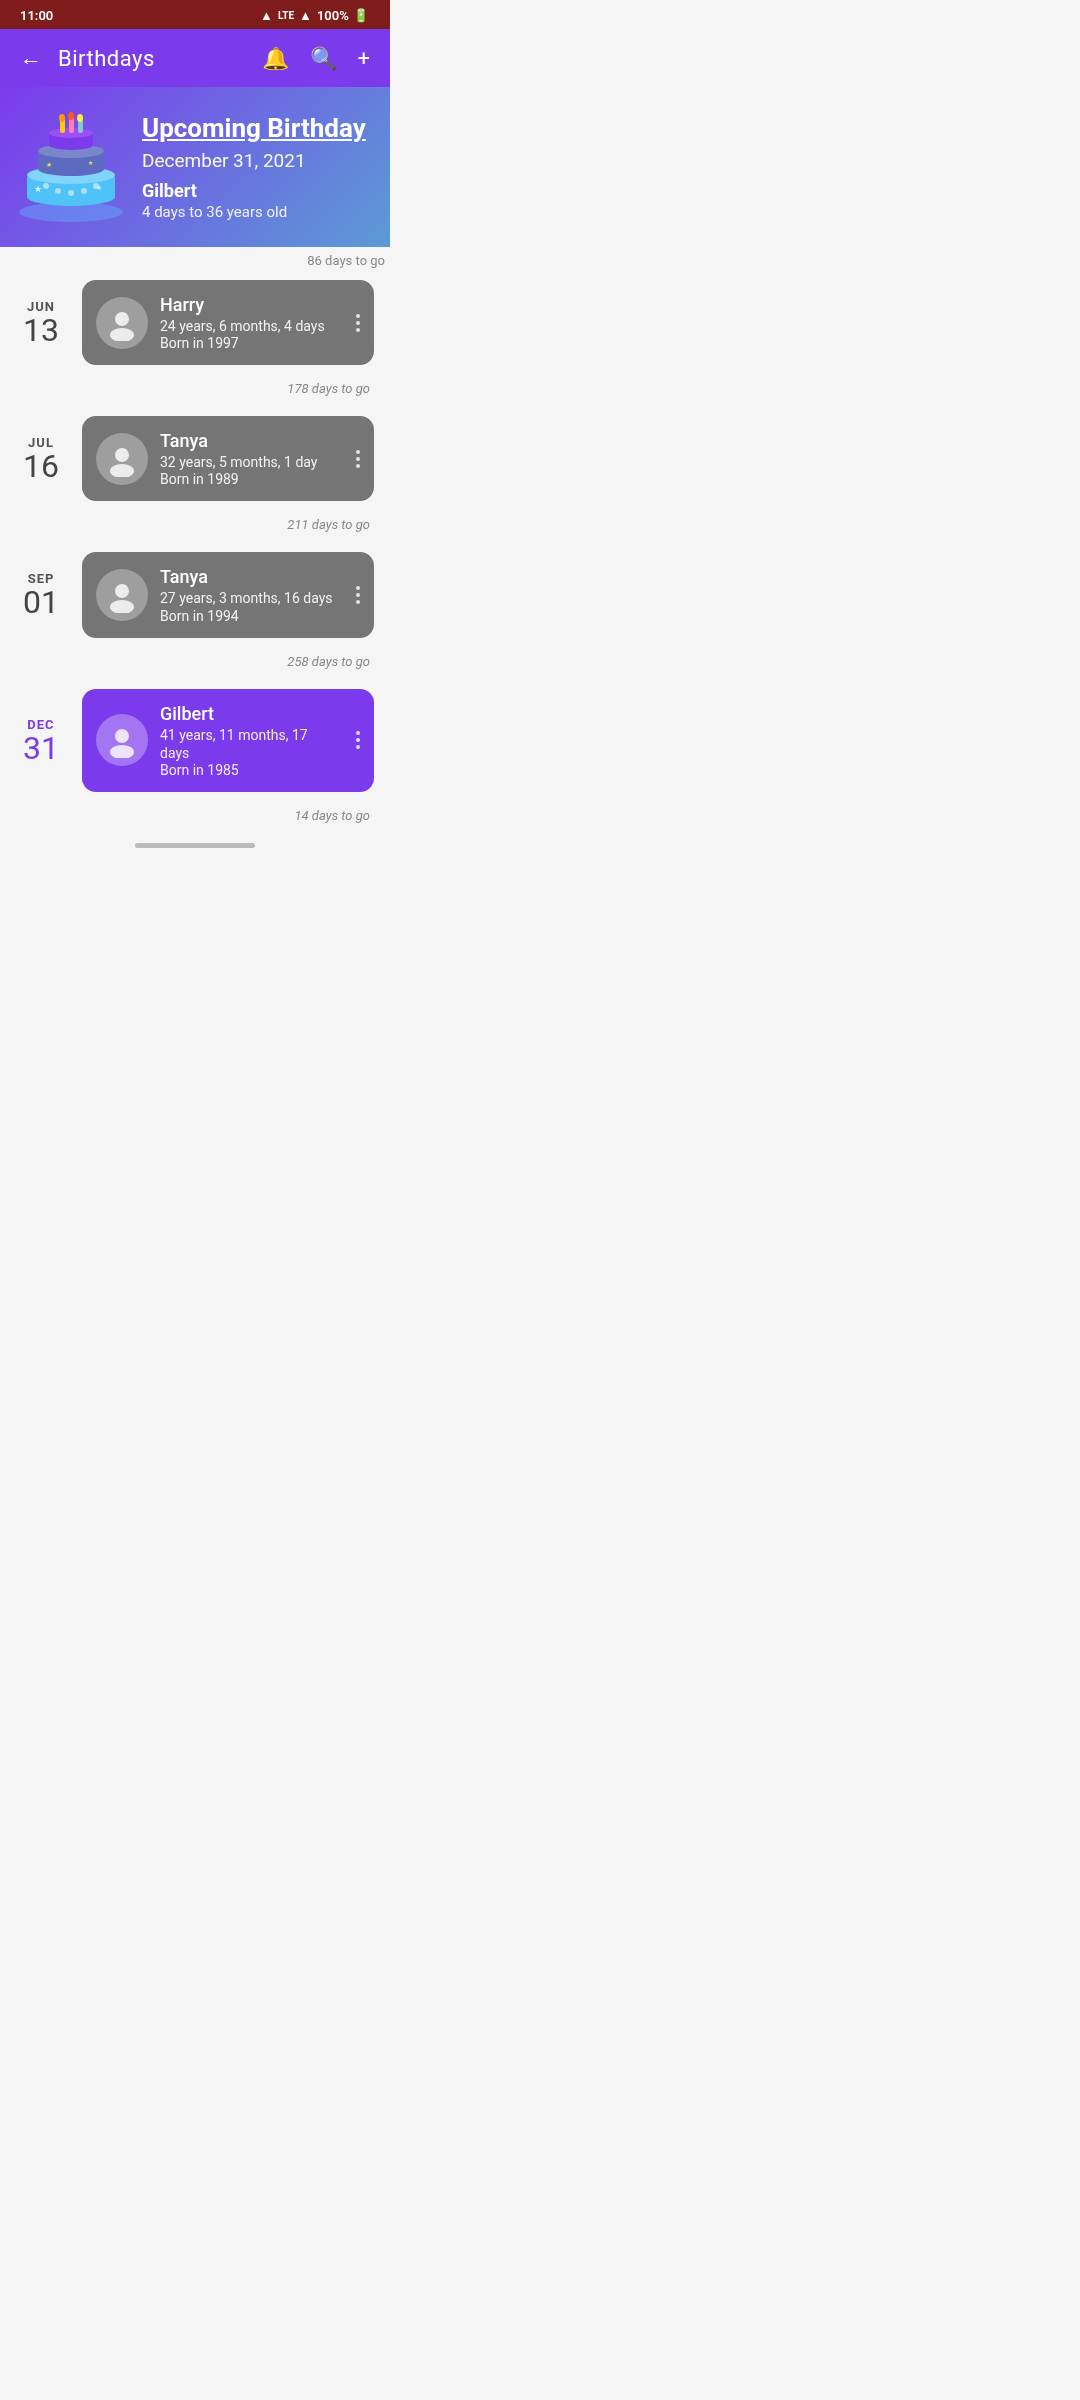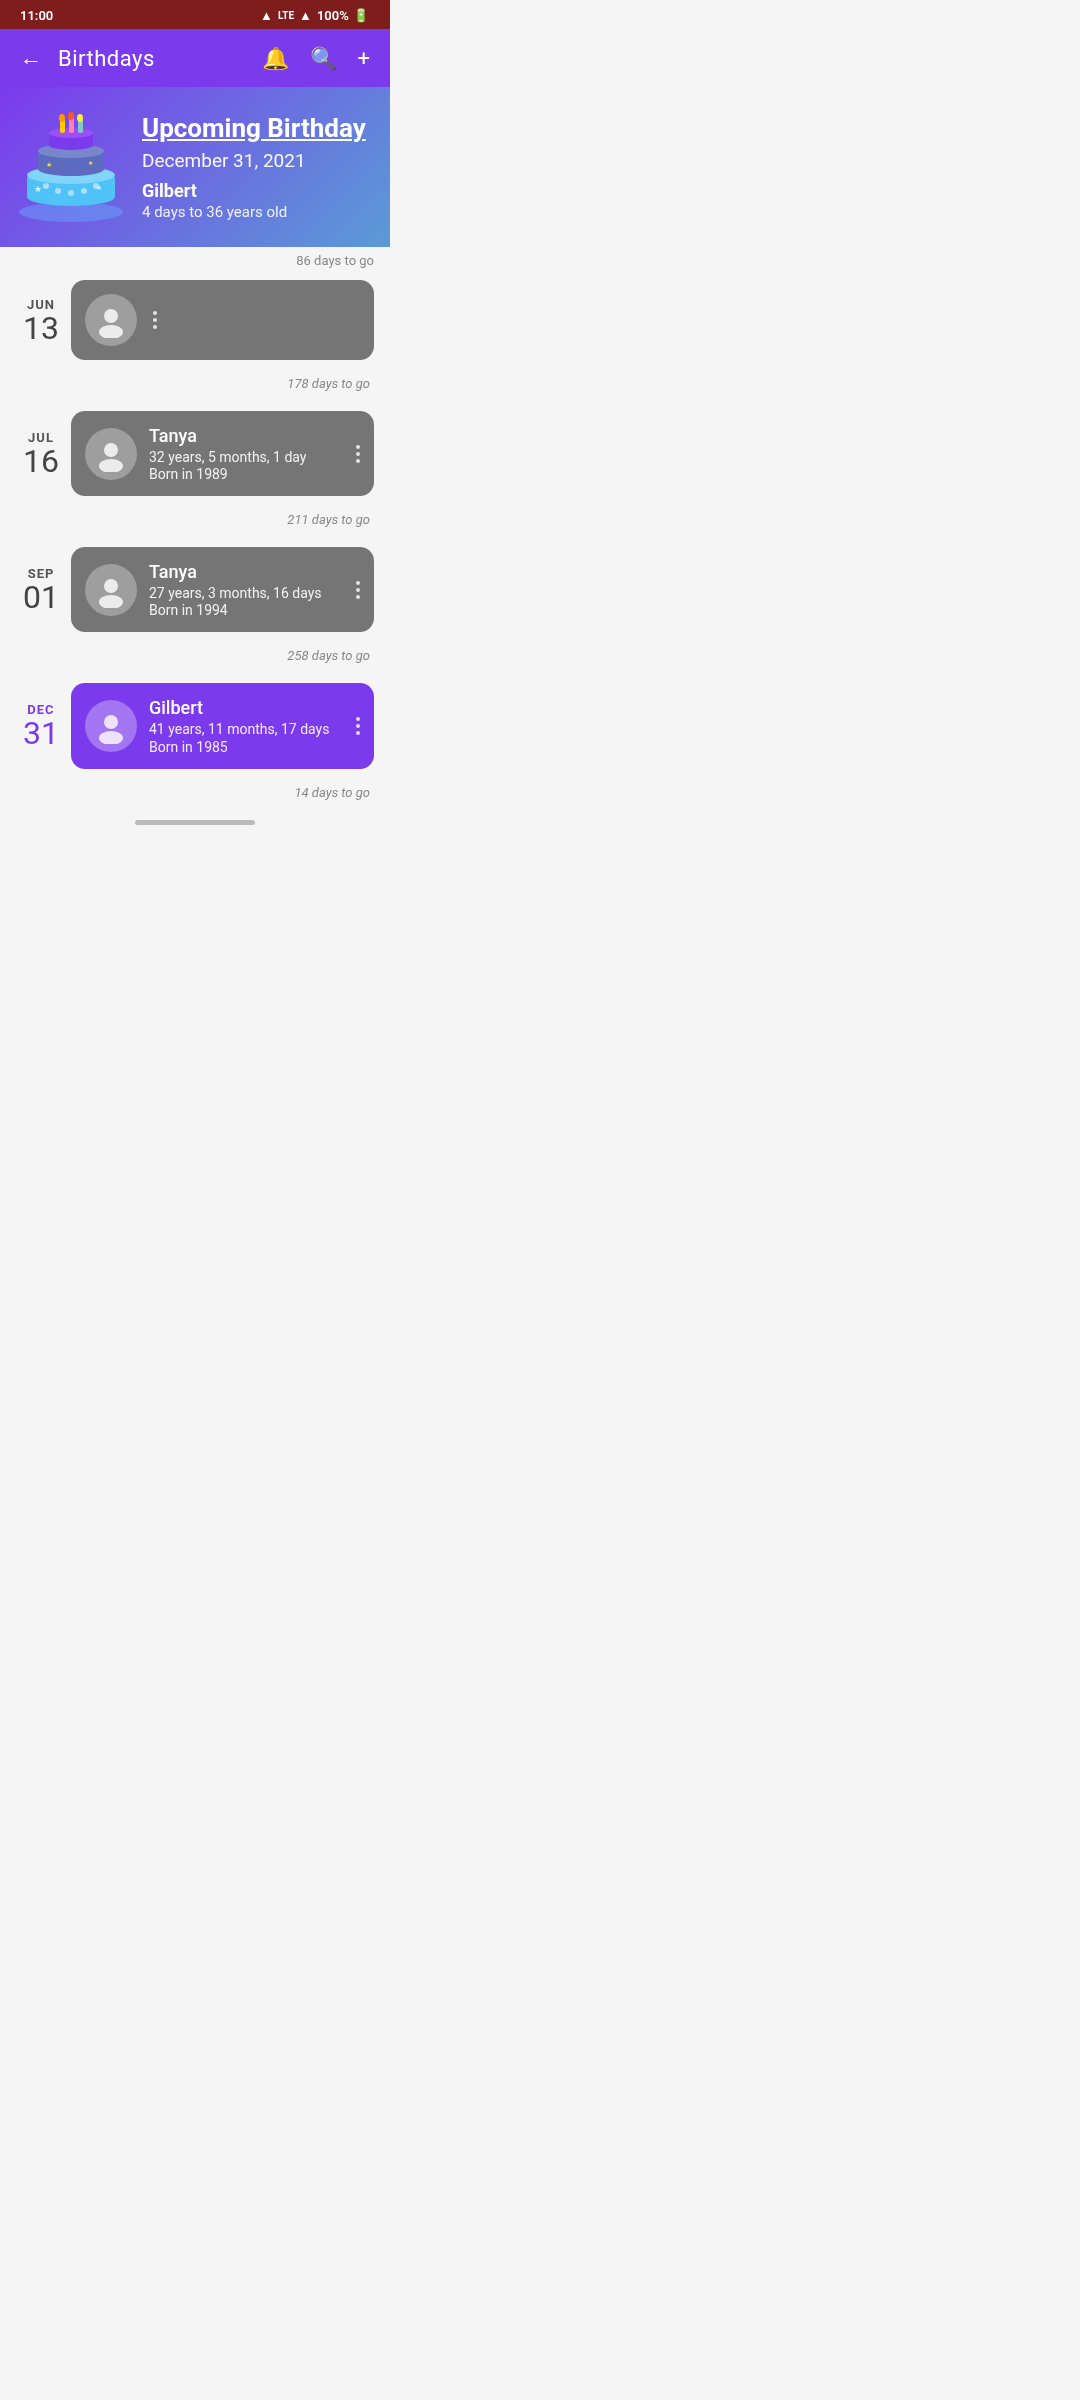--- a/index.html
+++ b/index.html
@@ -118,21 +118,21 @@
       text-align: right;
       font-size: 13px;
       color: #888;
       padding: 4px 4px 8px 0;
       font-style: italic;
     }
 
     .entry-row {
       display: flex;
       align-items: center;
-      gap: 5px;
+      gap: 16px;
       padding: 12px 0 12px;
     }
 
     .date-block {
       width: 50px;
       flex-shrink: 0;
       text-align: center;
     }
     .date-month {
       font-size: 13px;
@@ -225,21 +225,21 @@
     }
     .home-bar {
       width: 120px;
       height: 5px;
       background: #bbb;
       border-radius: 3px;
     }
 
     
     .separator-entry {
-      padding: 0 16px;
+      padding: 0 5px;
     }
 
     .entry-above-days {
       display: flex;
       justify-content: flex-end;
       padding: 6px 0 0;
       font-size: 13px;
       color: #888;
     }
   </style>
@@ -325,20 +325,25 @@
             <div class="date-month">JUN</div>
             <div class="date-day">13</div>
           </div>
           <div class="card">
             <div class="avatar">
               <svg viewBox="0 0 36 36" fill="none" xmlns="http://www.w3.org/2000/svg">
     <circle cx="18" cy="14" r="7" fill="white" opacity="0.8"></circle>
     <ellipse cx="18" cy="30" rx="12" ry="7" fill="white" opacity="0.8"></ellipse>
   </svg>
             </div>
+            <div class="card-info">
+              <div class="card-name">Harry</div>
+              <div class="card-age">24 years, 6 months, 4 days</div>
+              <div class="card-born">Born in 1997</div>
+            </div>
             <div class="more-icon">
               <div class="dot"></div>
               <div class="dot"></div>
               <div class="dot"></div>
             </div>
           </div>
         </div>
         <div class="days-label">178 days to go</div>
       </div>
       <div class="birthday-entry">

